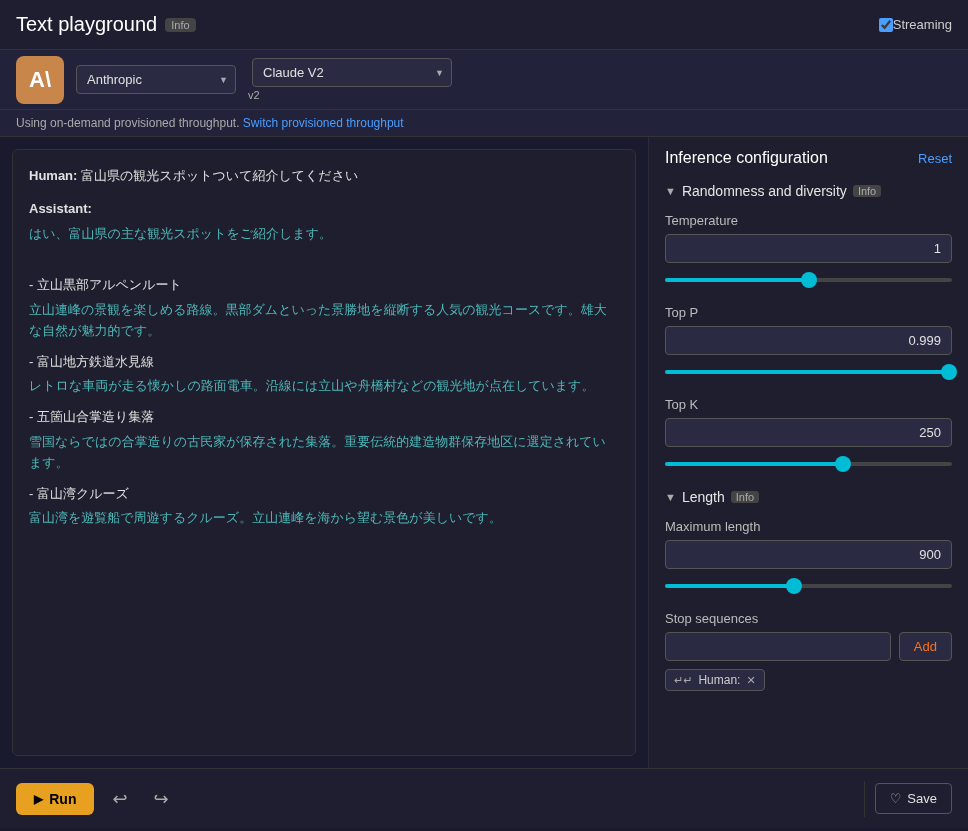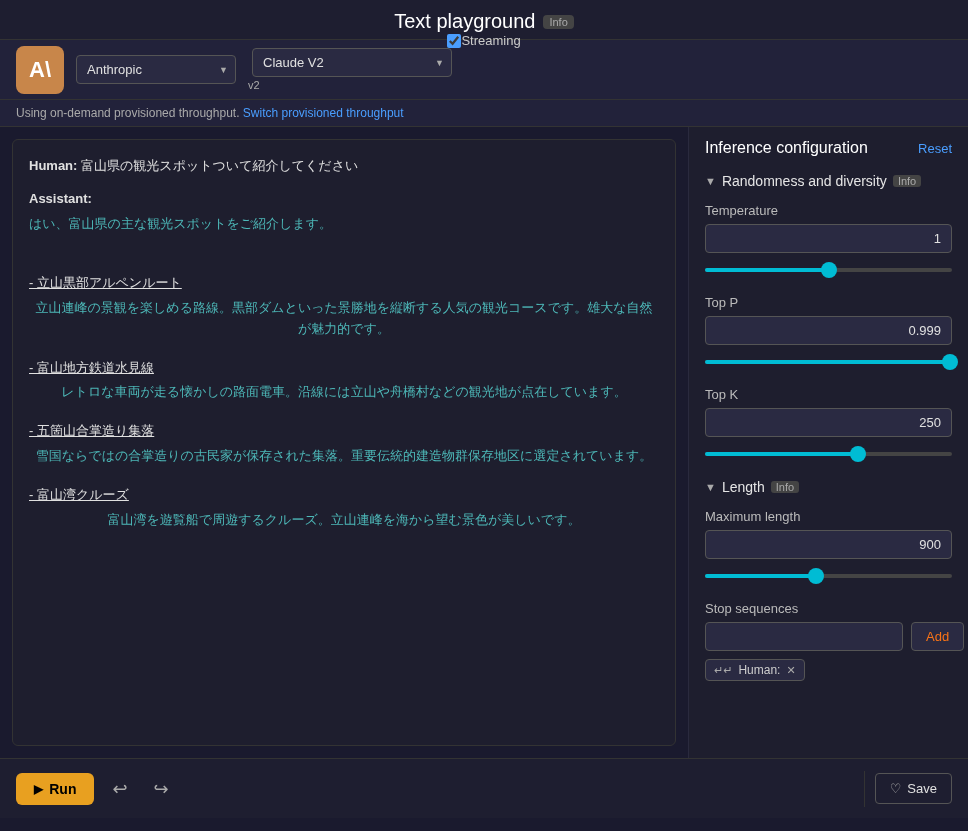--- a/index.html
+++ b/index.html
@@ -14,22 +14,21 @@
     }
 
     
     .header {
       background: #1e1e30;
       border-bottom: 1px solid #333;
       padding: 10px 16px;
       display: flex;
       align-items: center;
       justify-content: space-between;
-      height: 40px;
-      flex-direction: column;
+      height: 50px;
     }
     .header-title {
       display: flex;
       align-items: center;
       gap: 8px;
     }
     .header-title h1 {
       font-size: 20px;
       font-weight: 500;
       color: #fff;
@@ -157,32 +156,30 @@
       font-weight: 600;
       color: #e0e0e0;
       display: block;
       margin-bottom: 4px;
     }
     .assistant-text {
       color: #4db8b8;
     }
     .section-title {
       color: #e0e0e0;
-      margin: 18px 0 4px 0;
-      text-decoration: underline;
+      margin: 10px 0 4px 0;
     }
     .section-desc {
       color: #4db8b8;
       margin-bottom: 8px;
-      text-align: center;
     }
 
     
     .right-panel {
-      width: 280px;
+      width: 320px;
       background: #1e1e2e;
       border-left: 1px solid #2a2a3e;
       overflow-y: auto;
       padding: 12px 16px;
       flex-shrink: 0;
     }
     .panel-title {
       font-size: 16px;
       font-weight: 500;
       color: #fff;

